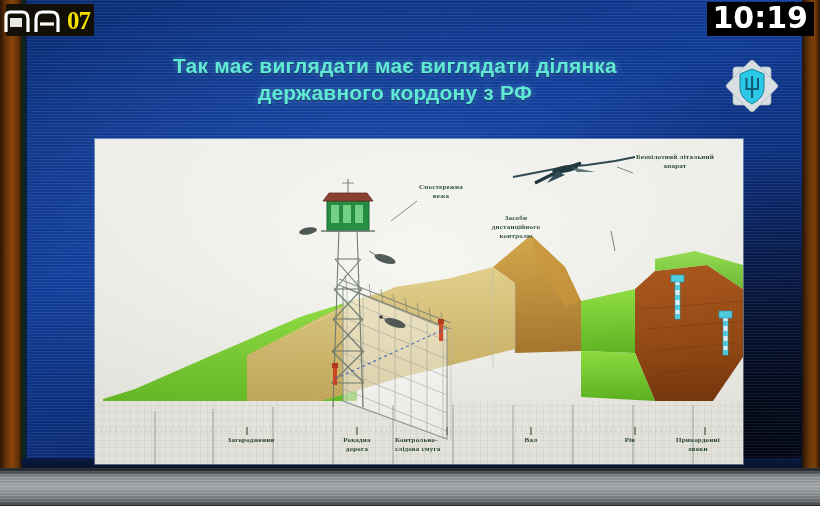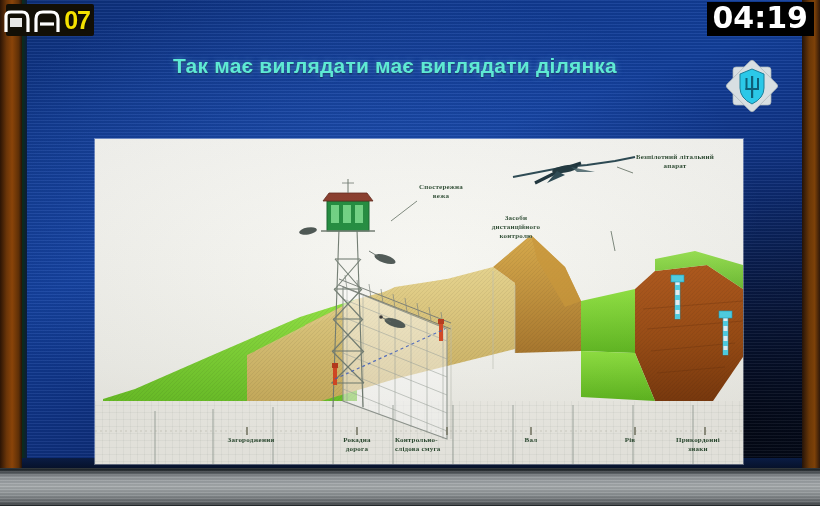--- a/index.html
+++ b/index.html
@@ -25,21 +25,21 @@
   .proj-screen .vign{position:absolute;inset:0;
     background:radial-gradient(ellipse 85% 80% at 42% 45%,rgba(60,120,235,.30) 0%,rgba(10,30,80,0) 62%),
                radial-gradient(ellipse 120% 110% at 88% 92%,rgba(0,0,0,.70) 0%,rgba(0,0,0,0) 55%);}
   .scr-edge-l{position:absolute;left:22px;top:0;width:5px;height:470px;background:linear-gradient(90deg,#0b2e18,#0c1c3c);}
   .scr-edge-b{position:absolute;left:22px;top:458px;width:780px;height:12px;background:linear-gradient(180deg,#0a1c44,#061026);}
 
   
   .tv-bug{position:absolute;left:6px;top:4px;width:84px;height:32px;background:#120f06;
     border-radius:2px;display:flex;align-items:center;justify-content:flex-end;padding-right:4px;}
   .tv-bug .yellowtime{color:#f4e100;font-weight:bold;font-size:25px;letter-spacing:-1px;
-    font-family:Liberation Sans, sans-serif;line-height:1;text-shadow:0 0 2px #000;padding-left:22px;}
+    font-family:Liberation Serif, serif;line-height:1;text-shadow:0 0 2px #000;padding-left:22px;}
   .tv-logo{position:absolute;left:2px;top:8px;width:62px;height:28px;}
   .tv-logo svg{display:block;}
 
   
   .clock-bug{position:absolute;right:6px;top:2px;background:#000;padding:1px 6px 3px 6px;}
   .clock-bug .t{color:#fff;font-size:30px;font-weight:bold;line-height:1;letter-spacing:0px;
     font-family:"DejaVu Sans",sans-serif;}
 
   
   .slide-title{position:absolute;left:95px;top:52px;width:600px;text-align:center;
@@ -75,20 +75,21 @@
 
   <div class="proj-screen">
     <div class="vign"></div>
     <div class="scan"></div>
   </div>
   <div class="scr-edge-l"></div>
   <div class="scr-edge-b"></div>
 
   <div class="slide-title">
     <div>Так має виглядати має виглядати ділянка</div>
+    <div>державного кордону з РФ</div>
   </div>
 
   <div class="emblem">
     <svg width="58" height="58" viewBox="0 0 58 58">
       <g transform="translate(29,29)">
         <g fill="#d8dfe2" stroke="#aab4b8" stroke-width="0.7">
           <rect x="-19" y="-19" width="38" height="38" rx="3"></rect>
           <rect x="-19" y="-19" width="38" height="38" rx="3" transform="rotate(45)"></rect>
         </g>
       </g>
@@ -381,16 +382,16 @@
       <g fill="none" stroke="#ffffff" stroke-width="3.2">
         <path d="M4 24 L4 8 Q4 4 9 4 L20 4 Q26 4 26 11 L26 24"></path>
         <path d="M34 24 L34 11 Q34 4 41 4 L49 4 Q56 4 56 11 L56 24"></path>
         <path d="M38 16 L52 16"></path>
       </g>
       <rect x="8" y="10" width="12" height="9" fill="#ffffff" opacity=".9"></rect>
     </svg>
   </div>
 
   <div class="clock-bug">
-    <span class="t">04:19</span>
+    <span class="t">10:19</span>
   </div>
 
 </div>
 
 </body></html>

